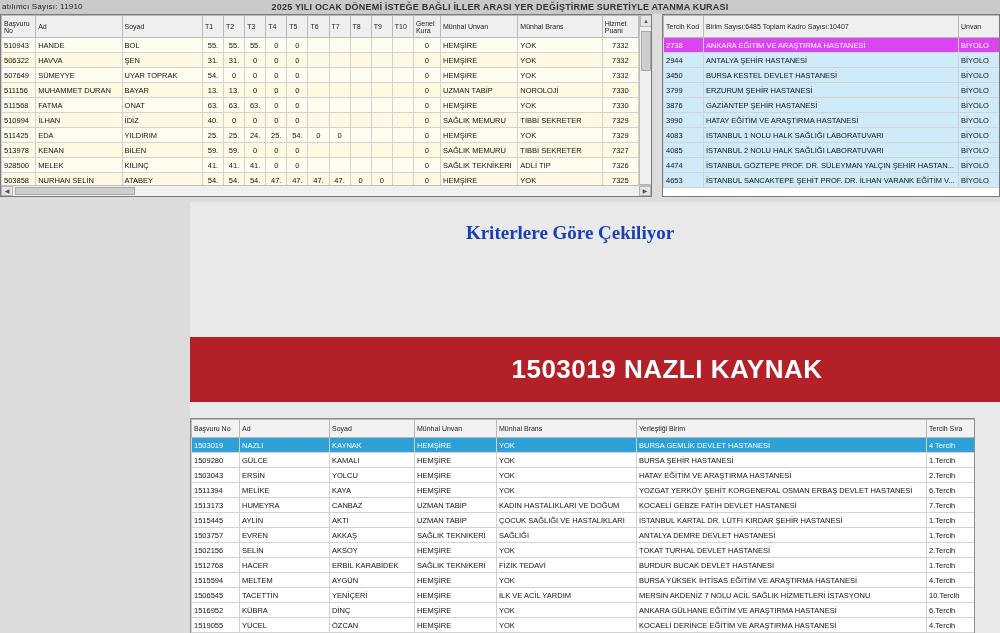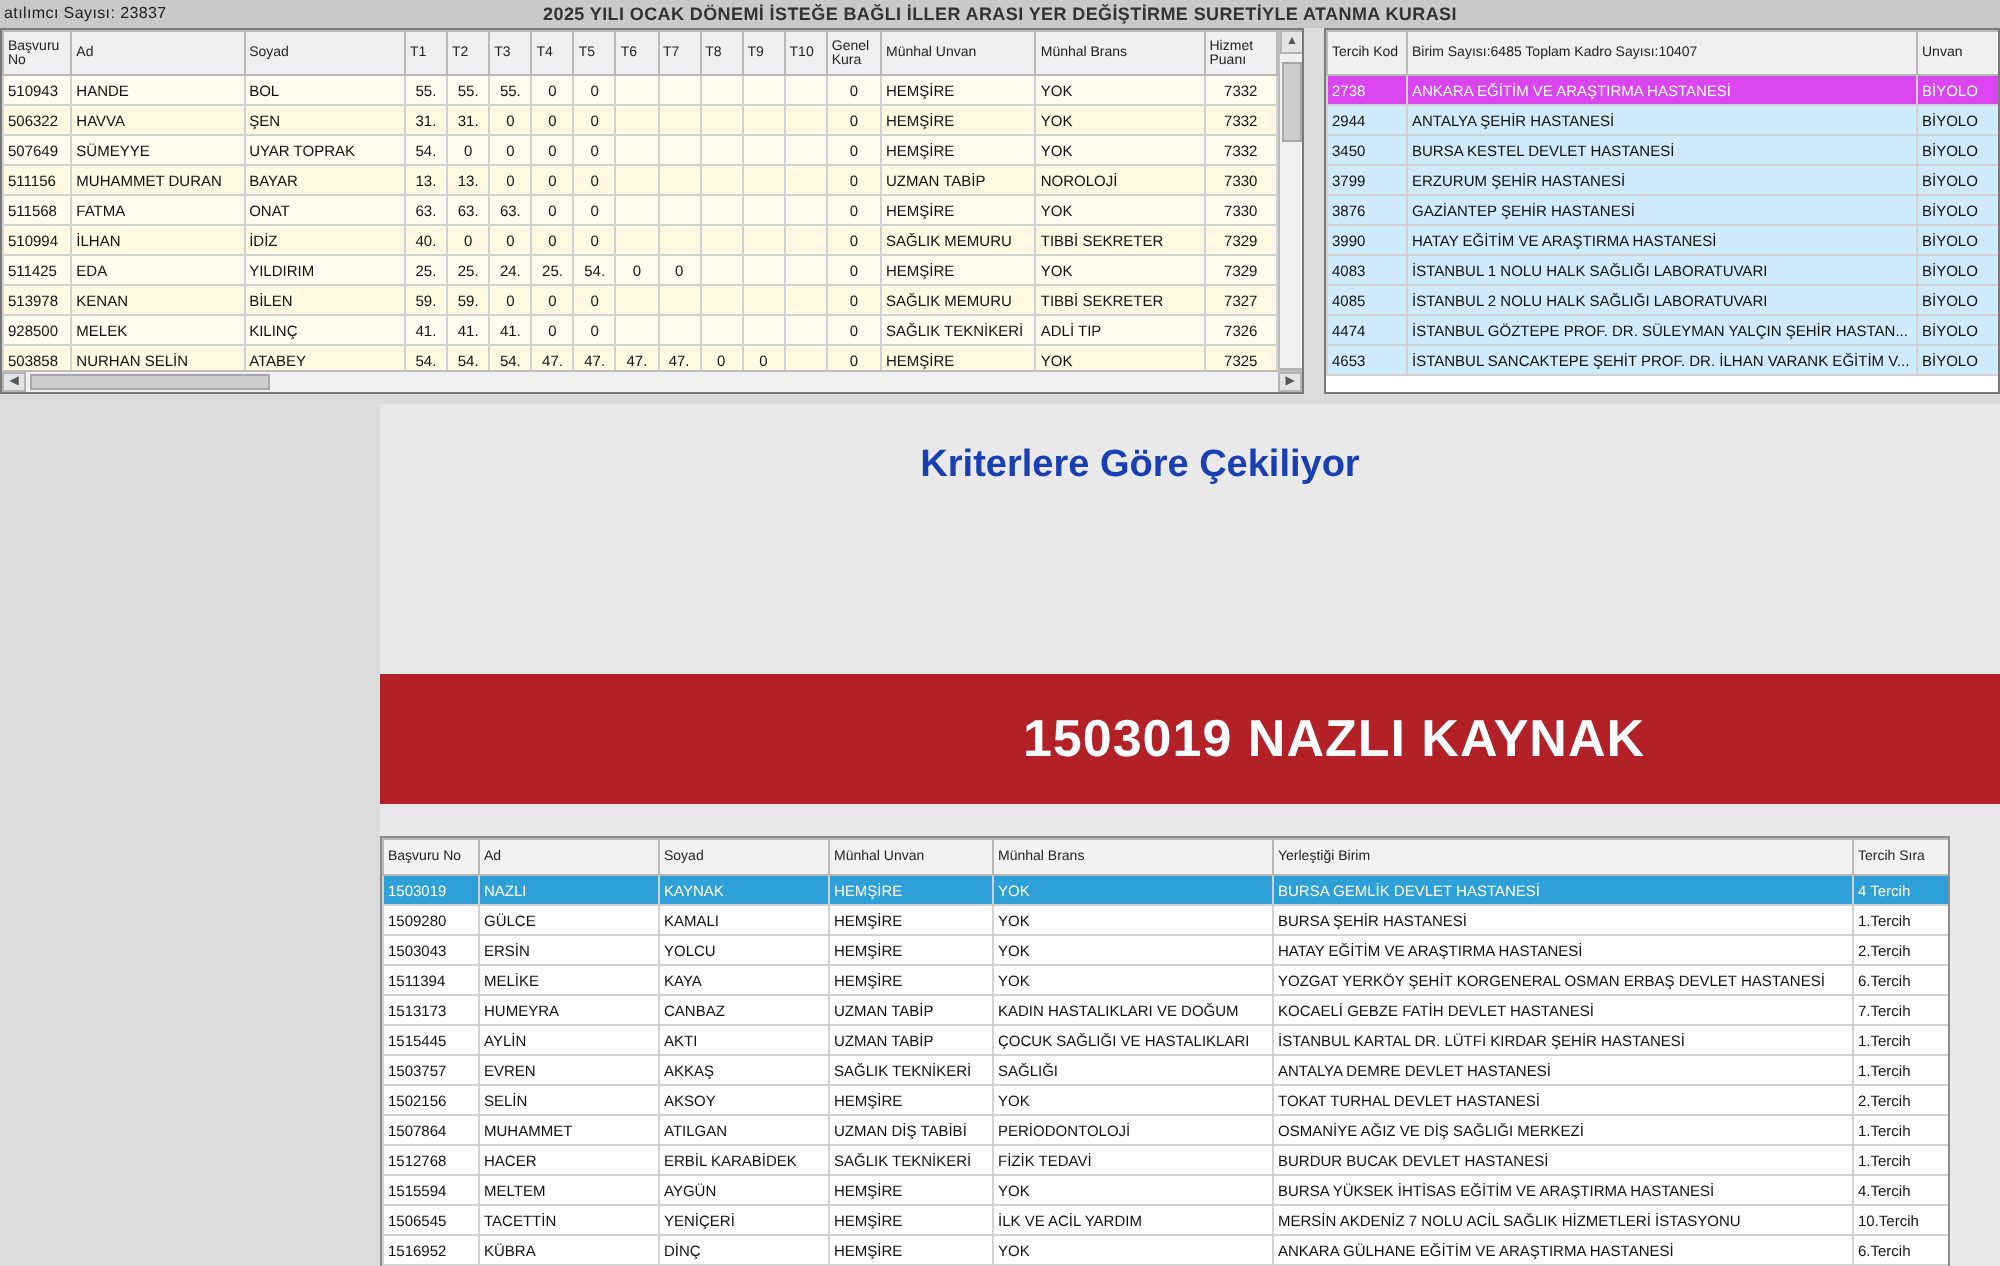--- a/index.html
+++ b/index.html
@@ -89,21 +89,21 @@
   
   #applicants-panel { left: 0px; top: 202px; width: 190px; height: 100px; background: #fff7f8; border: 1px solid #8a8a8a; }
   .appl-header { background: #ececec; border-bottom: 1px solid #bdbdbd; padding: 1px 3px; font-size: 8px; color: #1a1a6e; }
   .appl-header .line2 { color: #0d0d0d; }
   #applicants-panel td { background: #fff3f5; }
 
   
   #stage { position: absolute; left: 190px; top: 202px; width: 810px; height: 431px; background: #e9e9e9; }
   .stage-title {
     position: absolute; left: 0; top: 20px; width: 760px;
-    text-align: center; font-size: 19px; font-weight: bold; color: #1a3fb5;
+    text-align: center; font-size: 19px; font-weight: bold; color: #1a3fb5; font-family: Liberation Serif, serif;
   }
   .counter-box {
     position: absolute; left: 216px; top: 45px; width: 330px; height: 75px;
     background: #e3ecfb;
     border: 1px solid #b7c8e6;
     display: flex; align-items: center; justify-content: center;
   }
   .counter-text {
     font-family: "DejaVu Sans", sans-serif;
     font-size: 58px; font-weight: bold; color: #1b39c8; letter-spacing: 1px;
@@ -121,21 +121,21 @@
   #results-panel table.grid td { height: 15px; font-size: 7.5px; background: #fff; }
   #results-panel tr.selected td { background: #2f9fd8; color: #fff; }
 </style>
 </head>
 <body>
 
 <div id="root">
 
   <div class="top-banner">
     <span>2025 YILI OCAK DÖNEMİ İSTEĞE BAĞLI İLLER ARASI YER DEĞİŞTİRME SURETİYLE ATANMA KURASI</span>
-    <span class="participants">atılımcı Sayısı: 23837</span>
+    <span class="participants">atılımcı Sayısı: 11910</span>
   </div>
 
   <div class="panel" id="left-table-panel">
     <div style="position:absolute; left:0; top:0; right:12px; bottom:11px; overflow:hidden;">
       <table class="grid">
         <colgroup>
           <col style="width:34px">
             <col style="width:86px">
             <col style="width:80px">
           <col style="width:21px">
@@ -585,29 +585,20 @@
               <tr>
                 <td>1502156</td>
                 <td>SELİN</td>
                 <td>AKSOY</td>
                 <td>HEMŞİRE</td>
                 <td>YOK</td>
                 <td>TOKAT TURHAL DEVLET HASTANESİ</td>
                 <td>2.Tercih</td>
               </tr>
               <tr>
-                <td>1507864</td>
-                <td>MUHAMMET</td>
-                <td>ATILGAN</td>
-                <td>UZMAN DİŞ TABİBİ</td>
-                <td>PERİODONTOLOJİ</td>
-                <td>OSMANİYE AĞIZ VE DİŞ SAĞLIĞI MERKEZİ</td>
-                <td>1.Tercih</td>
-              </tr>
-              <tr>
                 <td>1512768</td>
                 <td>HACER</td>
                 <td>ERBİL KARABİDEK</td>
                 <td>SAĞLIK TEKNİKERİ</td>
                 <td>FİZİK TEDAVİ</td>
                 <td>BURDUR BUCAK DEVLET HASTANESİ</td>
                 <td>1.Tercih</td>
               </tr>
               <tr>
                 <td>1515594</td>

